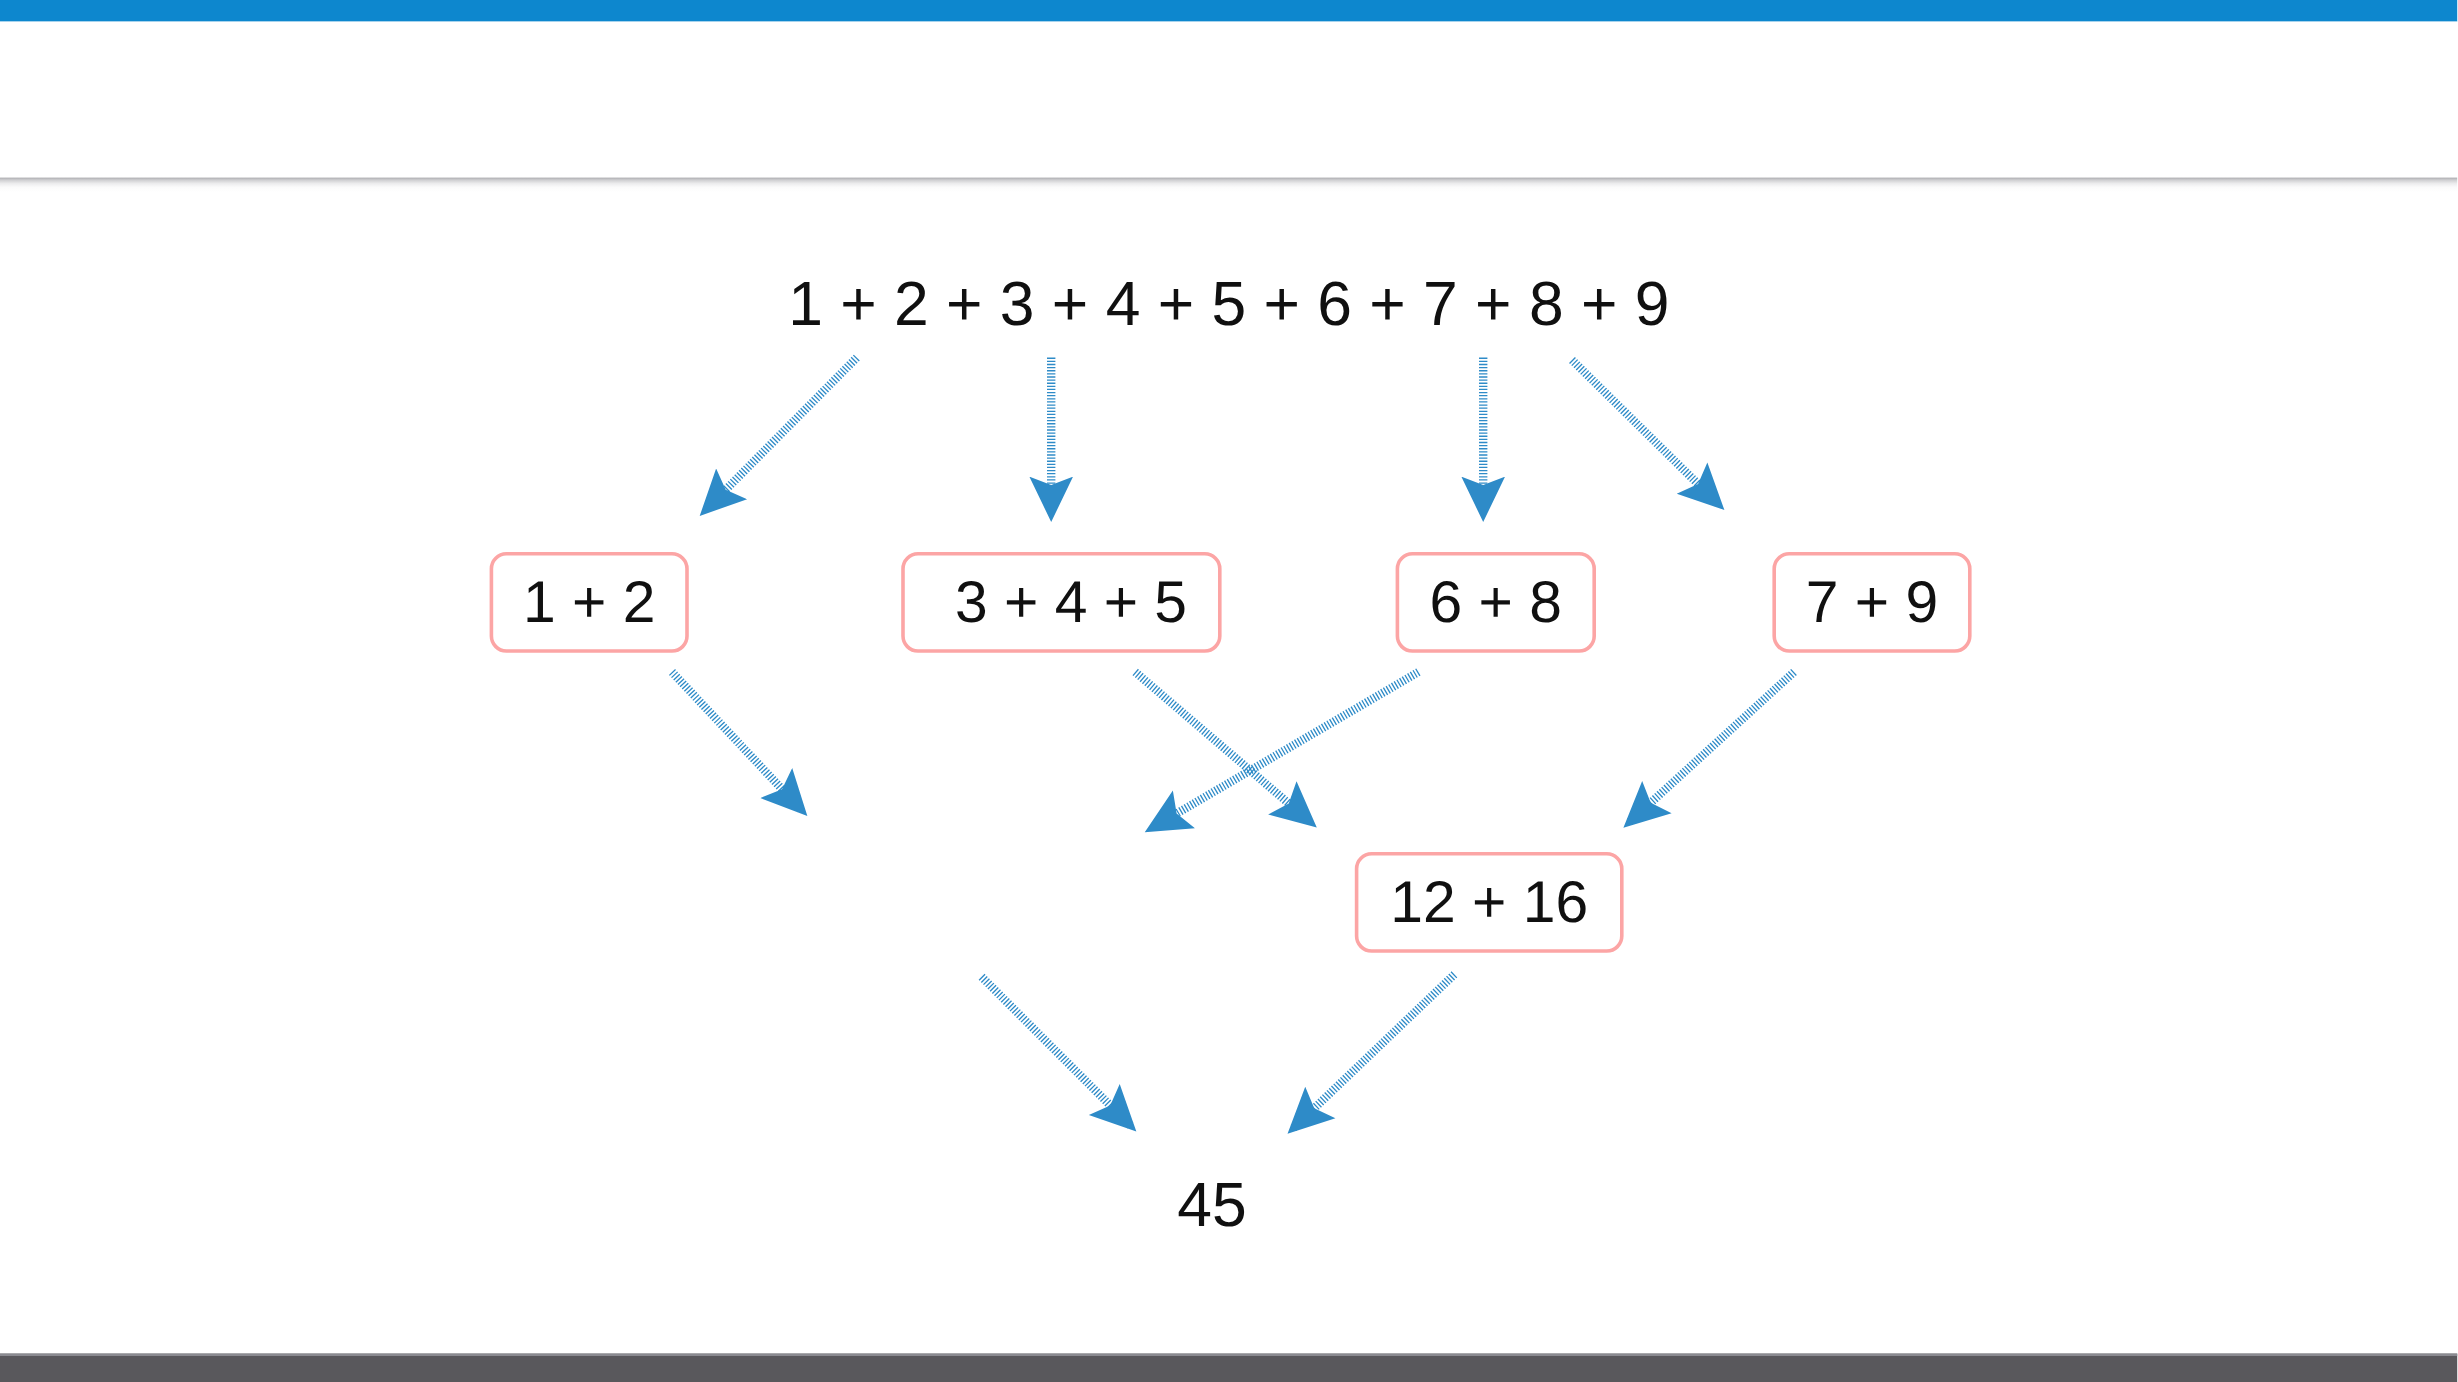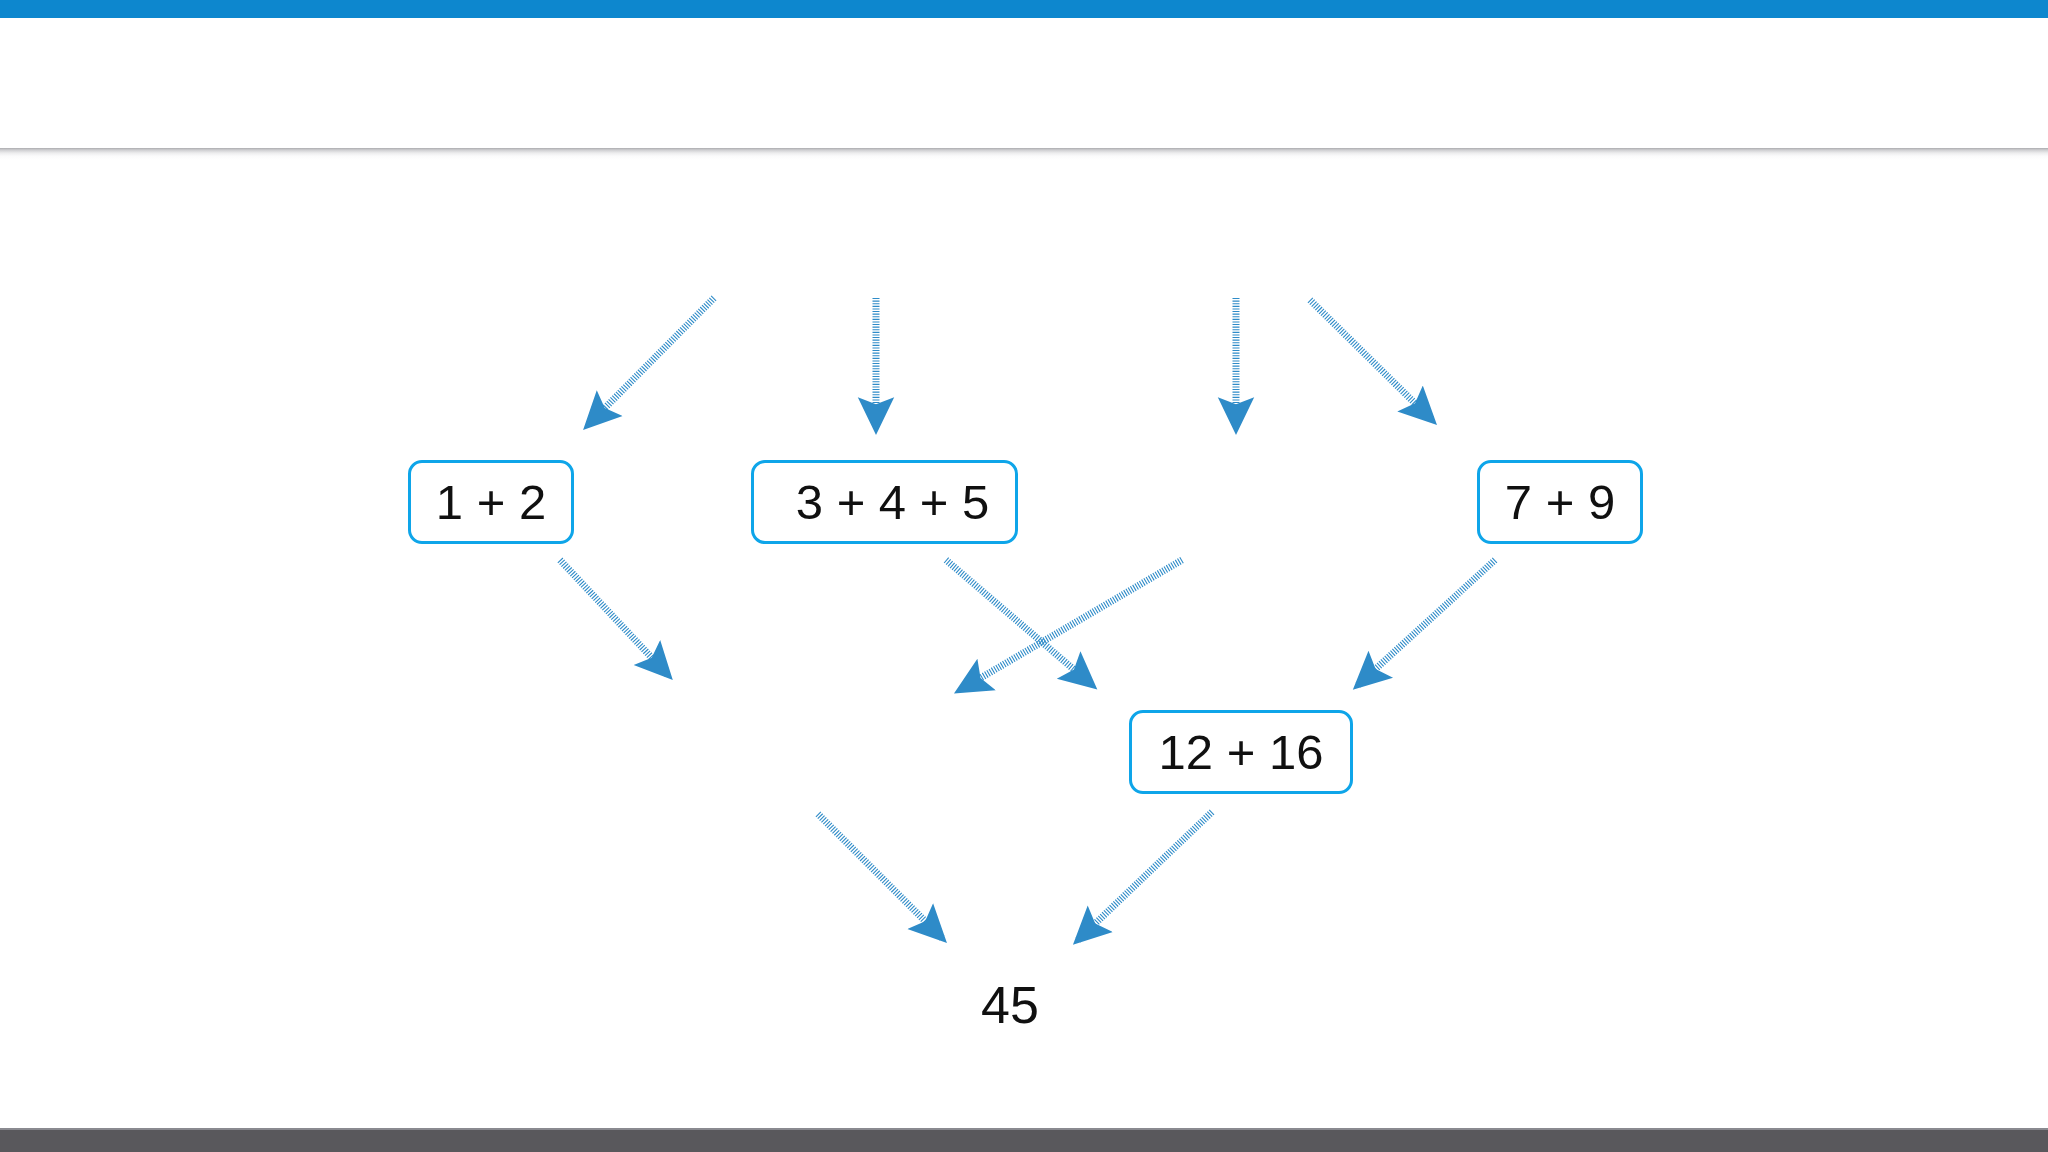--- a/index.html
+++ b/index.html
@@ -74,21 +74,21 @@
     position: absolute;
     left: 0; top: 0;
     width: 2048px;
     height: 1152px;
   }
   #diagram svg { display: block; }
 
   .node-box {
     position: absolute;
     box-sizing: border-box;
-    border: 3px solid #0ea5e9;
+    border: 3px solid #fca5a5;
     border-radius: 14px;
     background: #ffffff;
     display: flex;
     align-items: center;
     justify-content: center;
     color: #101010;
     font-size: 49px;
     line-height: 1;
     white-space: nowrap;
   }
@@ -143,25 +143,27 @@
         <line x1="946" y1="560" x2="1092" y2="685"></line>
         <line x1="1182" y1="560" x2="960" y2="690"></line>
         <line x1="1495" y1="560" x2="1358" y2="685"></line>
 
         <line x1="818" y1="814" x2="942" y2="938"></line>
         <line x1="1212" y1="812" x2="1078" y2="940"></line>
       </g>
     </svg>
   </div>
 
+  <div class="expr-text" style="left:680px; top:226px; width:688px; height:56px; font-size:52px;">1 + 2 + 3 + 4 + 5 + 6 + 7 + 8 + 9</div>
 
   <div class="node-box" style="left:408px; top:460px; width:166px; height:84px;">1 + 2</div>
 
   <div class="node-box" style="left:751px; top:460px; width:267px; height:84px;padding-left:16px;">3 + 4 + 5</div>
 
+  <div class="node-box" style="left:1163px; top:460px; width:167px; height:84px;">6 + 8</div>
 
   <div class="node-box" style="left:1477px; top:460px; width:166px; height:84px;">7 + 9</div>
 
 
   <div class="node-box" style="left:1129px; top:710px; width:224px; height:84px;">12 + 16</div>
 
   <div class="expr-text" style="left:960px; top:977px; width:100px; height:56px; font-size:52px;">45</div>
 
   <div id="bottom-bar"></div>
 

